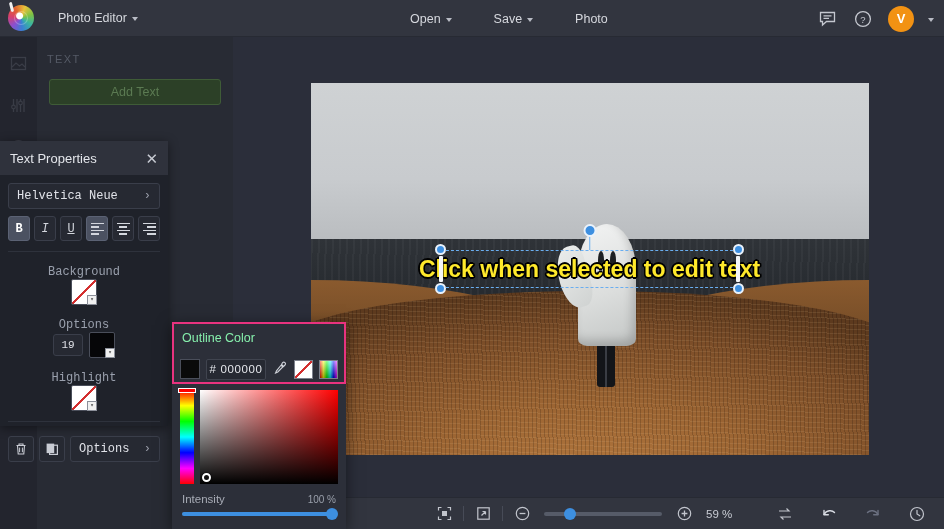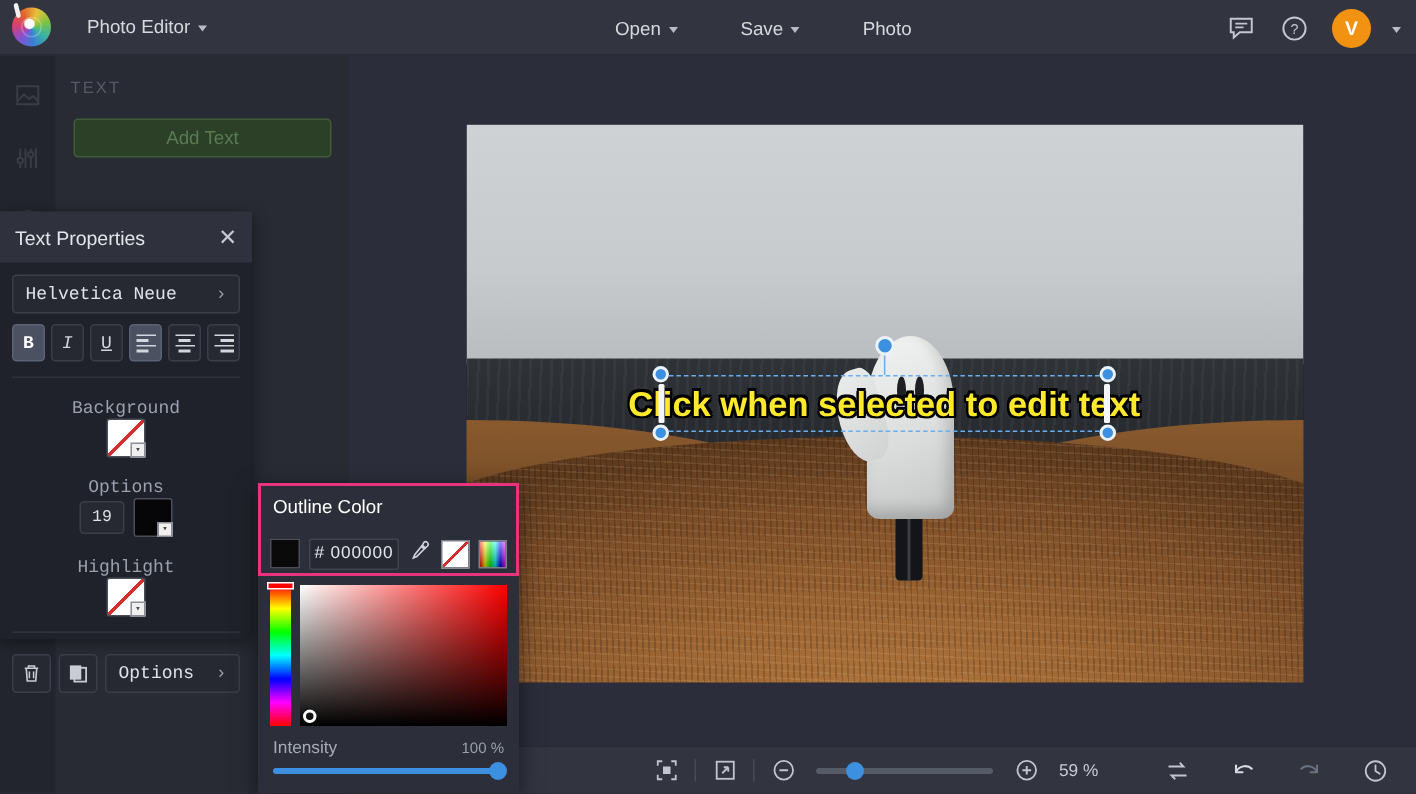--- a/index.html
+++ b/index.html
@@ -237,21 +237,21 @@
     text-shadow: -1.4px -1.4px 0 #000, 1.4px -1.4px 0 #000, -1.4px 1.4px 0 #000, 1.4px 1.4px 0 #000,
                  0 -1.6px 0 #000, 0 1.6px 0 #000, -1.6px 0 0 #000, 1.6px 0 0 #000;
   }
 
   
   .picker {
     position: absolute; left: 172px; top: 322px; width: 174px; height: 207px;
     background: #2c2f39; z-index: 30; box-shadow: 0 3px 14px rgba(0,0,0,.5);
   }
   .pk-head { height: 32px; display: flex; align-items: center; padding: 0 10px;
-             color: #ffffff; font-size: 12.5px; background: #2c2f39; }
+             color: #86efac; font-size: 12.5px; background: #2c2f39; }
   .pk-row { display: flex; align-items: center; padding: 0 8px; gap: 6px; height: 30px; }
   .pk-chip { width: 20px; height: 20px; background: #0a0a0a; border: 1px solid #4a4e5a; flex: 0 0 auto; }
   .hexbox {
     flex: 1; height: 21px; border: 1px solid #40444f; border-radius: 2px; background: #262932;
     display: flex; align-items: center; justify-content: center;
     color: #e4e6eb; font-size: 11.5px; letter-spacing: .6px; cursor: text;
   }
   .dropper { width: 16px; color: #cfd2d9; cursor: pointer; flex: 0 0 auto; text-align:center; }
   .pk-sw { width: 19px; height: 19px; border: 1px solid #7d818c; flex: 0 0 auto; cursor: pointer; }
   .pk-sw.rainbow {

